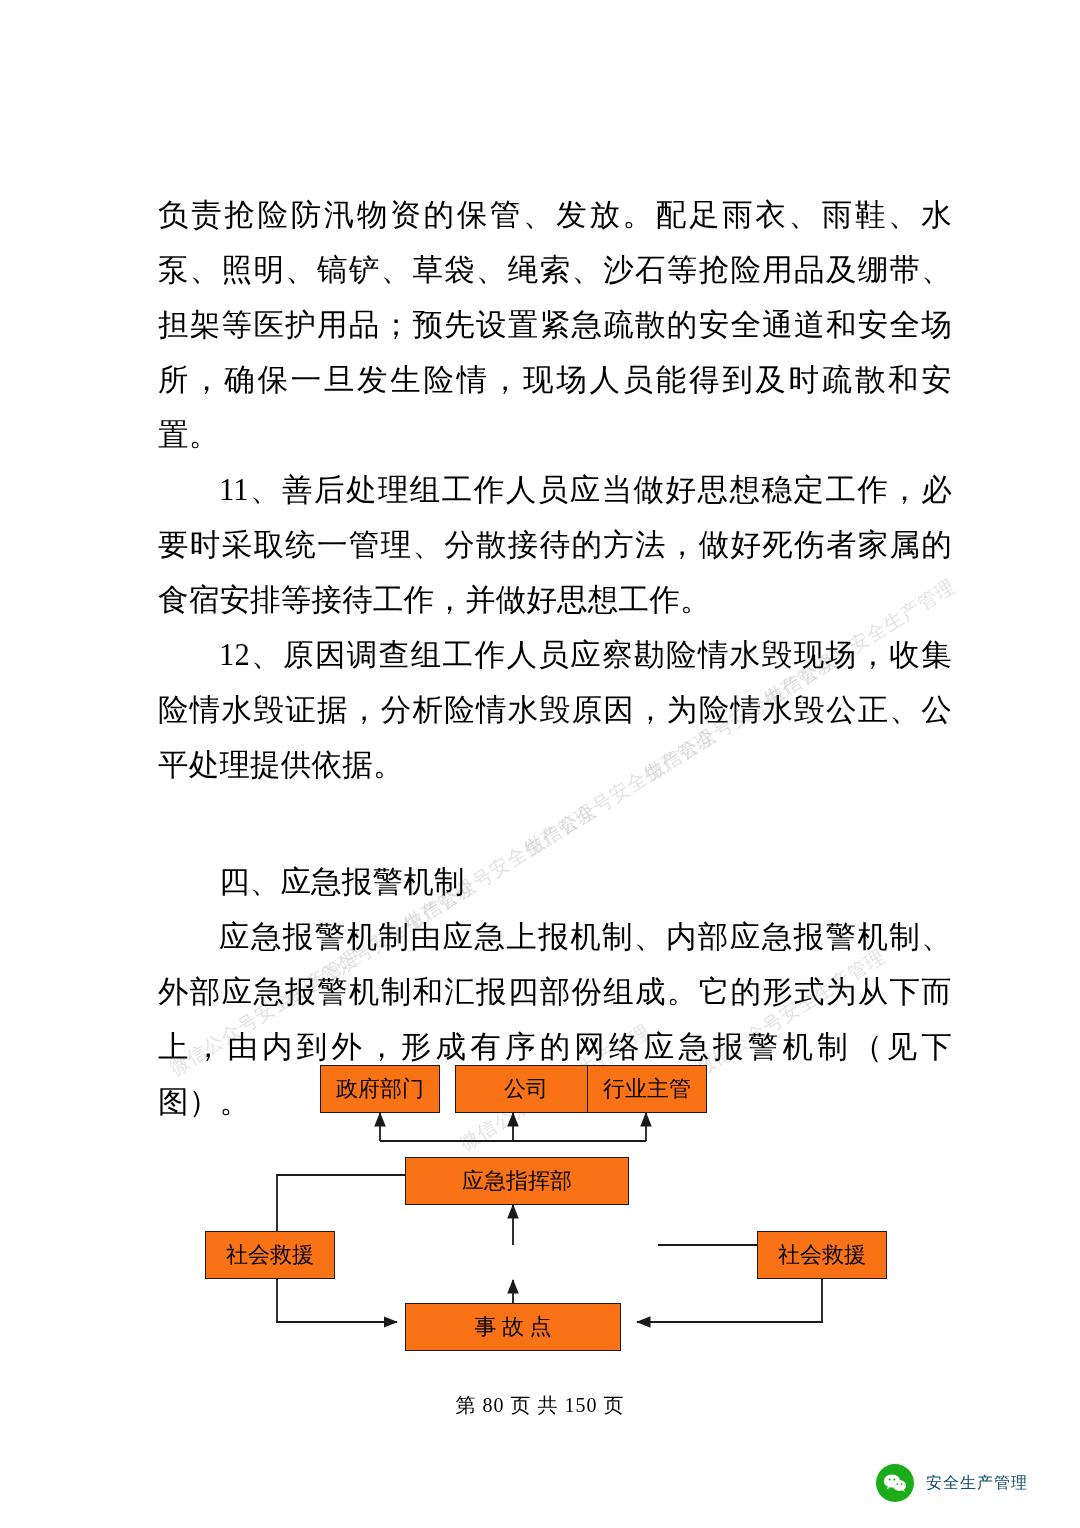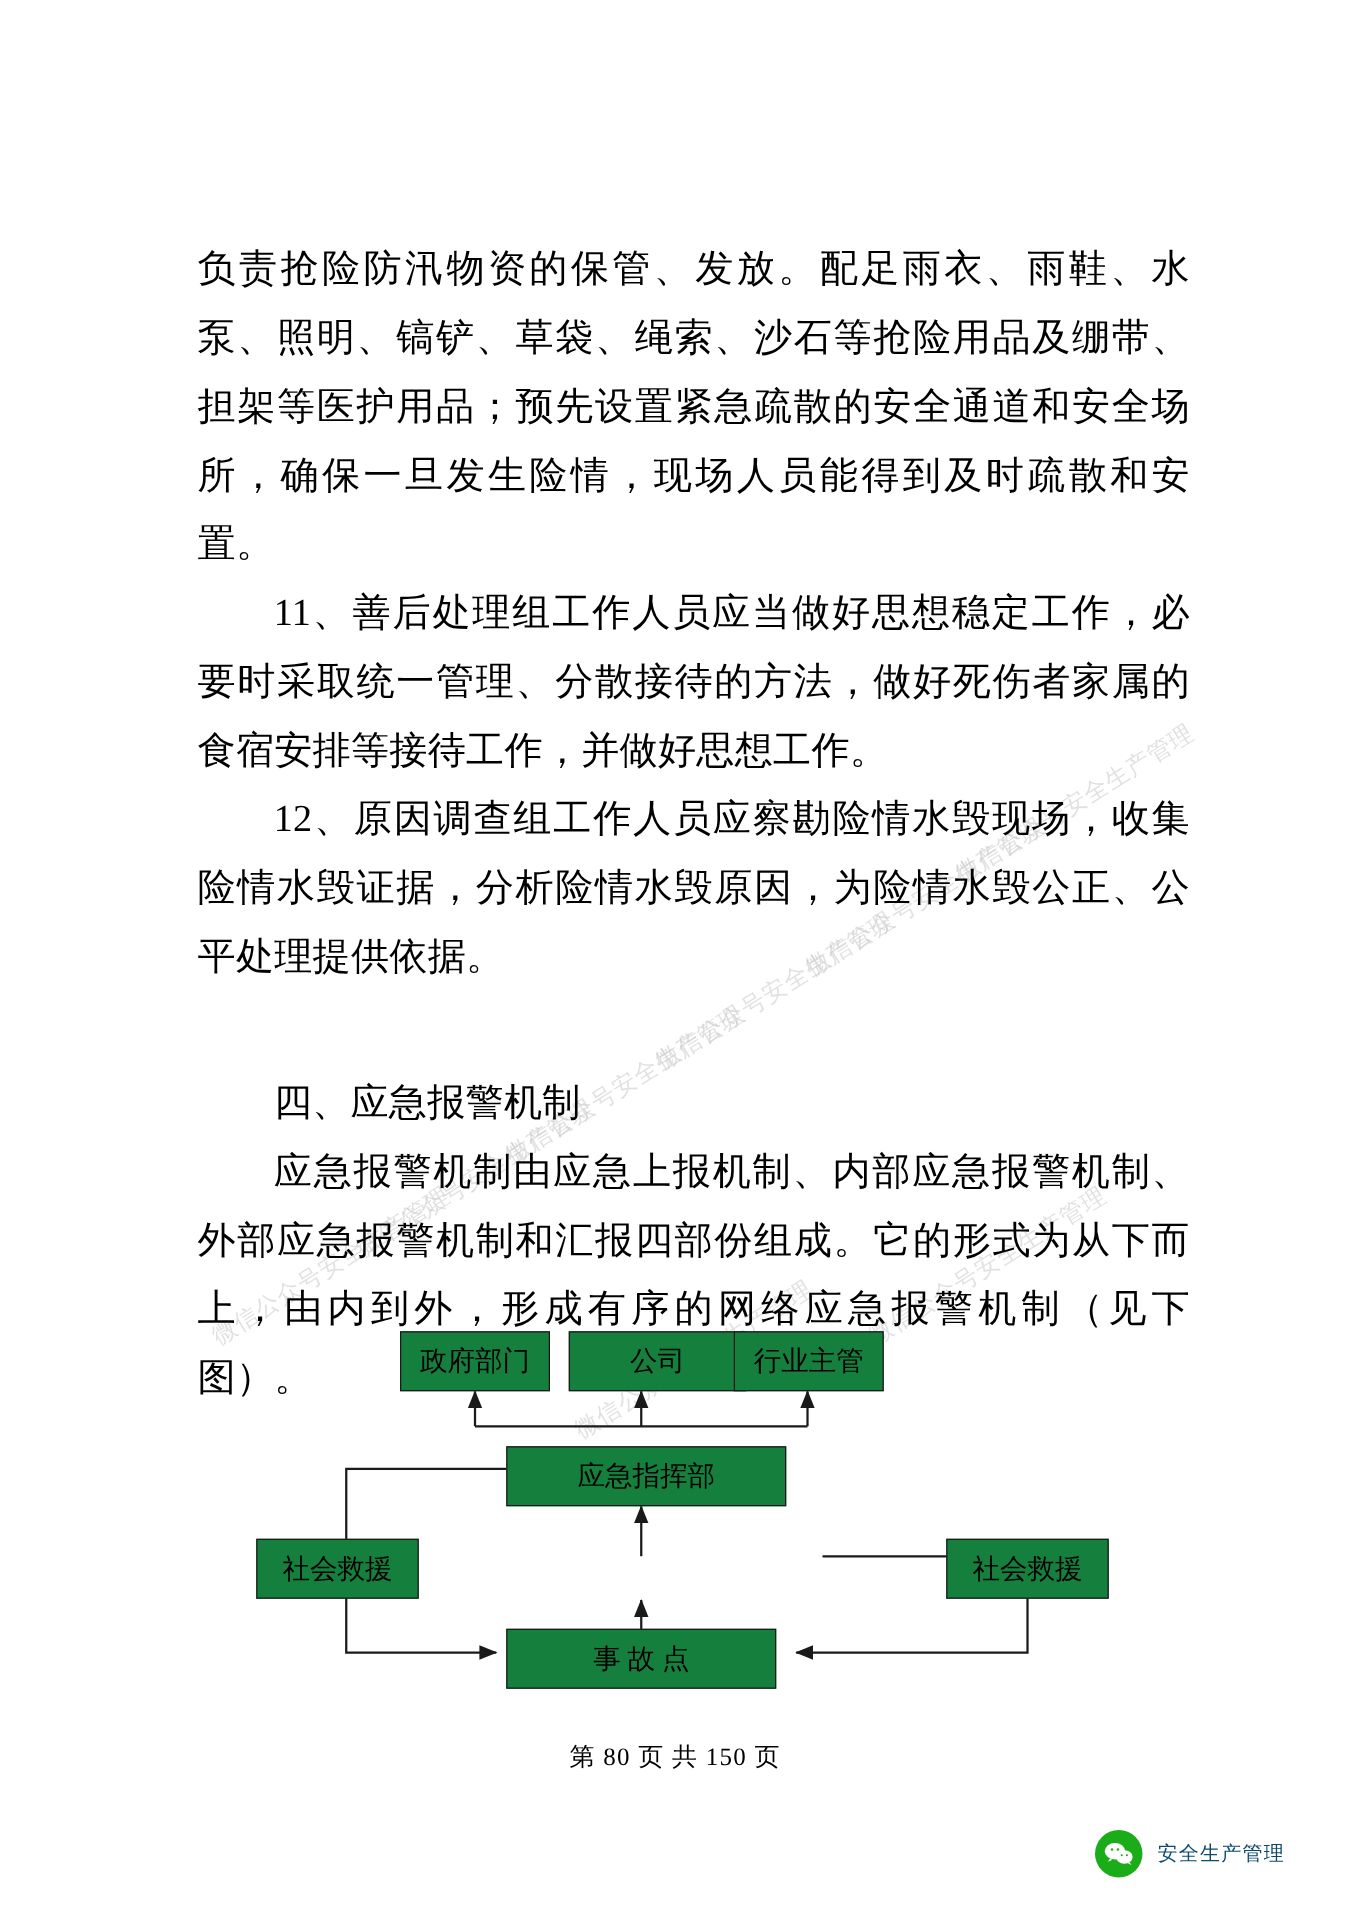--- a/index.html
+++ b/index.html
@@ -63,21 +63,21 @@
   .diagram {
     position: absolute;
     left: 150px;
     top: 1035px;
     width: 790px;
     height: 320px;
   }
   .node {
     position: absolute;
     border: 1.6px solid #1a1a1a;
-    background: #15803d;
+    background: #f97316;
     display: flex;
     align-items: center;
     justify-content: center;
     font-size: 22px;
     line-height: 1;
     font-family: "Liberation Serif", "DejaVu Serif", serif;
     box-sizing: border-box;
     white-space: nowrap;
   }
   .diagram svg {

